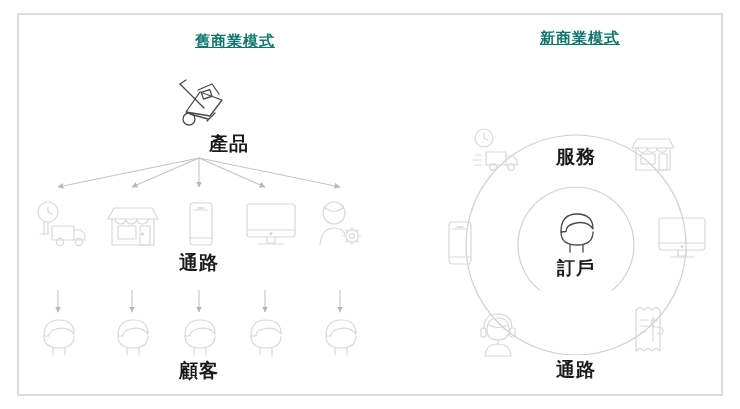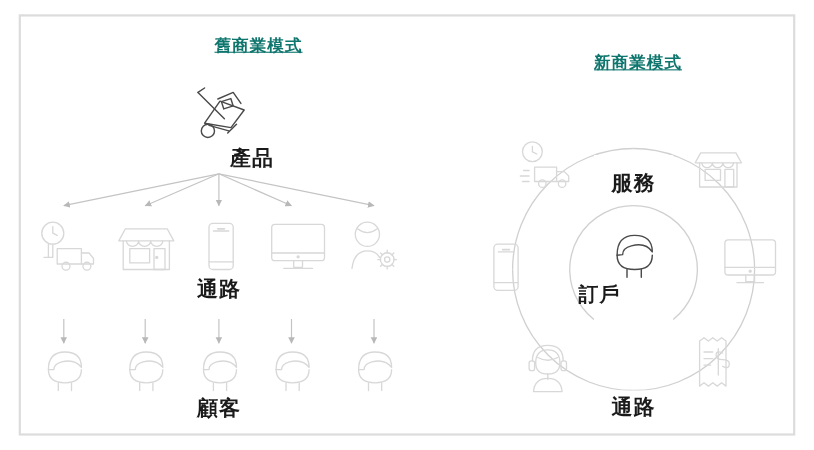--- a/index.html
+++ b/index.html
@@ -35,38 +35,38 @@
     position: absolute;
     font-size: 15px;
     font-weight: bold;
     color: #0f766e;
     letter-spacing: 1px;
     white-space: nowrap;
     text-align: center;
     text-decoration: underline;
   }
   #title-old { left: 85px; top: 32px; width: 300px; }
-  #title-new { left: 430px; top: 48px; width: 300px; }
+  #title-new { left: 430px; top: 29px; width: 300px; }
 
   .node-label {
     position: absolute;
     font-size: 19px;
     font-weight: bold;
     color: #1a1a1a;
     letter-spacing: 1px;
     text-align: center;
     white-space: nowrap;
   }
   .center-label {
     position: absolute;
     font-size: 18px;
     font-weight: bold;
     color: #1a1a1a;
     letter-spacing: 1px;
-    text-align: left;
+    text-align: center;
     white-space: nowrap;
   }
   svg { display: block; }
   .art {
     position: absolute;
     left: 0; top: 0;
     width: 740px;
     height: 409px;
     pointer-events: none;
   }
@@ -262,20 +262,20 @@
       <path d="M636 310 l4 -3 l4 3 l4 -3 l4 3 l4 -3 l4 3 l0 41 l-4 -3 l-4 3 l-4 -3
                l-4 3 l-4 -3 l-4 3 Z"></path>
       <line x1="640" y1="320" x2="648" y2="320"></line>
       <line x1="640" y1="326" x2="648" y2="326"></line>
       <line x1="640" y1="332" x2="646" y2="332"></line>
       <path d="M653 317 L653 341"></path>
       <path d="M657 321 q-6 -3 -6 2 q0 4 6 4 q6 0 6 4 q0 5 -6 2"></path>
     </g>
   </svg>
 
-  <div class="node-label" style="left:526px; top:144px; width:100px;margin-top:10px;">服務</div>
+  <div class="node-label" style="left:526px; top:144px; width:100px;">服務</div>
 
   <div class="center-label" style="left:526px; top:256px; width:100px;">訂戶</div>
 
 
   <div class="node-label" style="left:526px; top:357px; width:100px;">通路</div>
 
 </div>
 
 </body></html>

